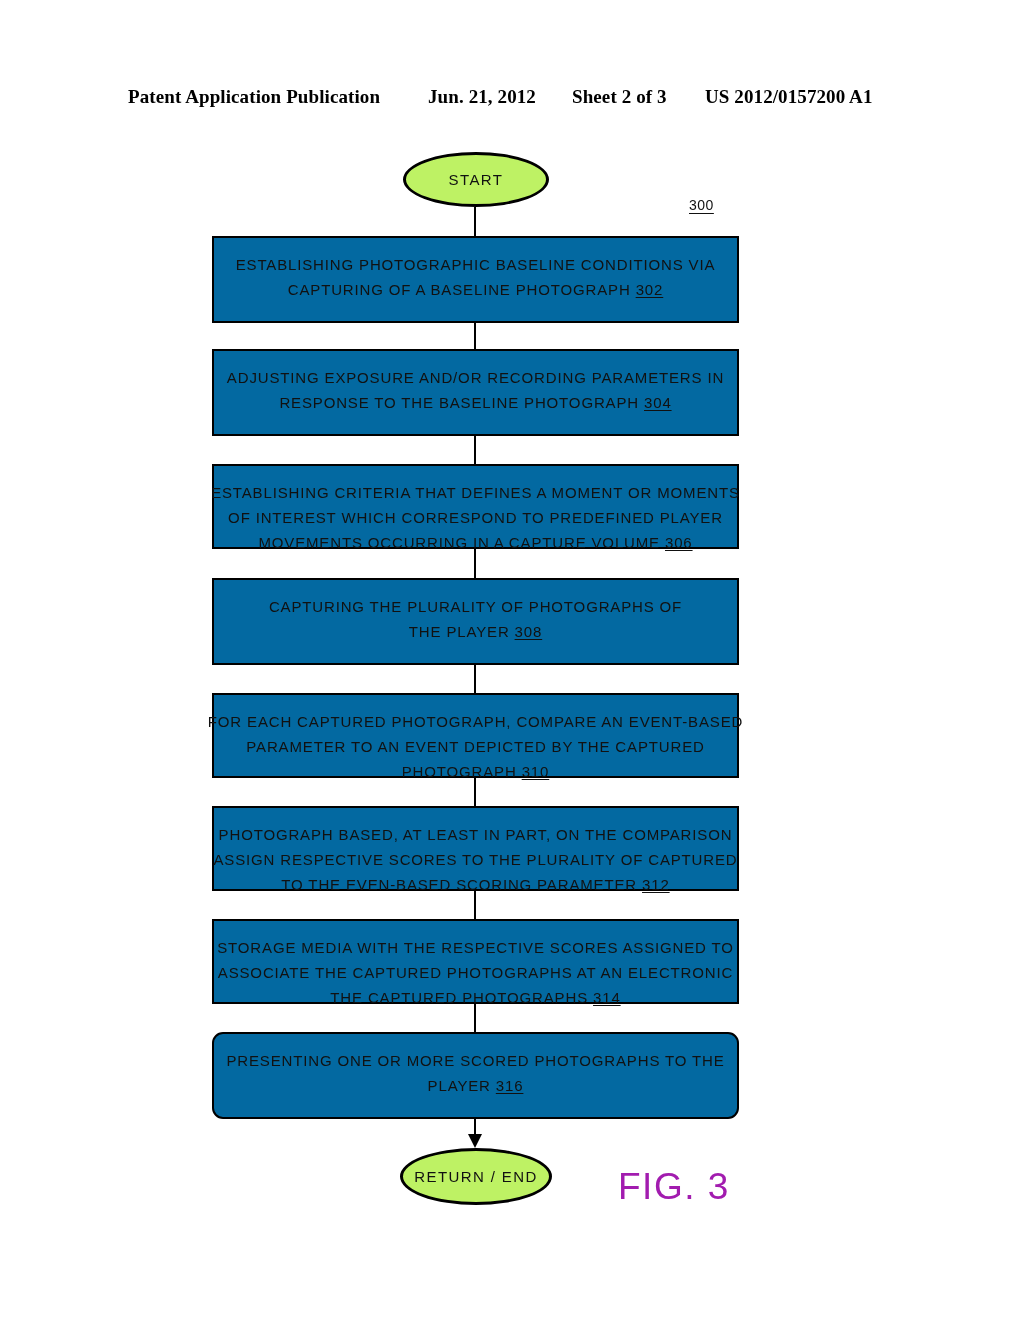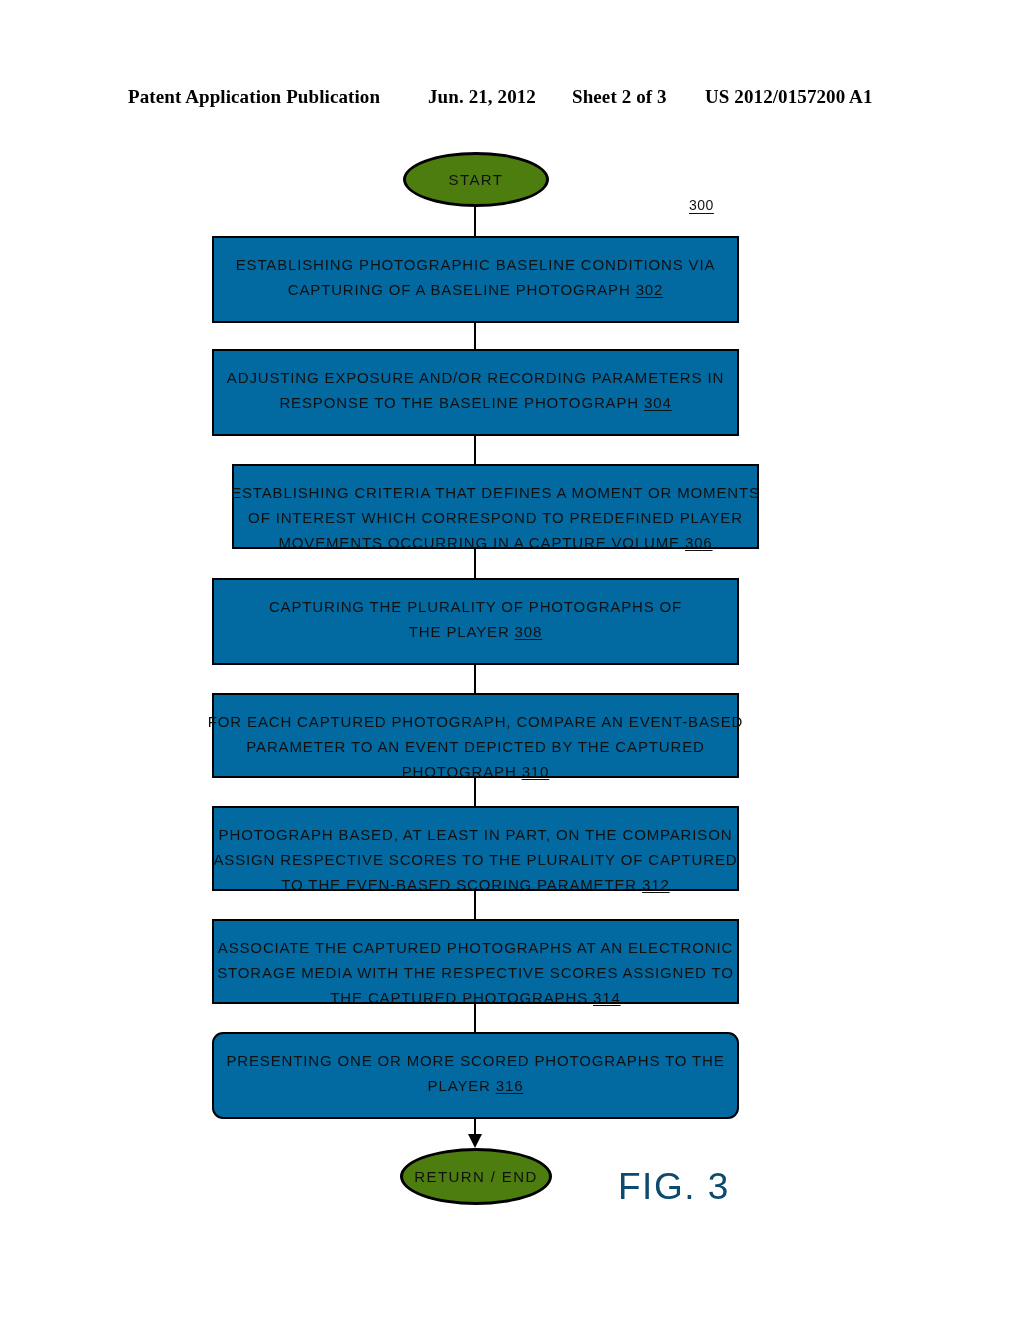--- a/index.html
+++ b/index.html
@@ -40,21 +40,21 @@
     position: absolute;
     left: 0; top: 0;
     width: 1024px; height: 1320px;
   }
 
   
   .terminator {
     position: absolute;
     border: 3px solid #000;
     border-radius: 50%;
-    background: #4d7c0f;
+    background: #bef264;
     display: flex;
     align-items: center;
     justify-content: center;
     box-sizing: border-box;
   }
   .terminator span {
     font-size: 15px;
     letter-spacing: 1.4px;
     white-space: nowrap;
     color: #111;
@@ -116,21 +116,21 @@
     color: #111;
   }
 
   
   #fig-caption {
     position: absolute;
     left: 618px;
     top: 1166px;
     font-size: 37px;
     letter-spacing: 1.5px;
-    color: #0c4a6e;
+    color: #a21caf;
     white-space: nowrap;
   }
 </style>
 </head>
 <body>
 
 <div class="pub-header">
   <span class="hdr-title">Patent Application Publication</span>
   <span class="hdr-date">Jun. 21, 2012</span>
   <span class="hdr-sheet">Sheet 2 of 3</span>
@@ -150,21 +150,21 @@
       <div class="process-box" style="top: 236px; height: 87px;">
         <div class="line">ESTABLISHING PHOTOGRAPHIC BASELINE CONDITIONS VIA</div>
         <div class="line"><span>CAPTURING OF A BASELINE PHOTOGRAPH</span> <span class="ref">302</span></div>
       </div>
       <div class="connector" style="top: 323px; height: 26px;"></div>
       <div class="process-box" style="top: 349px; height: 87px;">
         <div class="line">ADJUSTING EXPOSURE AND/OR RECORDING PARAMETERS IN</div>
         <div class="line"><span>RESPONSE TO THE BASELINE PHOTOGRAPH</span> <span class="ref">304</span></div>
       </div>
       <div class="connector" style="top: 436px; height: 28px;"></div>
-      <div class="process-box" style="top: 464px; height: 85px; margin-left: 20px;">
+      <div class="process-box" style="top: 464px; height: 85px;">
         <div class="line">ESTABLISHING CRITERIA THAT DEFINES A MOMENT OR MOMENTS</div>
         <div class="line">OF INTEREST WHICH CORRESPOND TO PREDEFINED PLAYER</div>
         <div class="line"><span>MOVEMENTS OCCURRING IN A CAPTURE VOLUME</span> <span class="ref">306</span></div>
       </div>
       <div class="connector" style="top: 549px; height: 29px;"></div>
       <div class="process-box" style="top: 578px; height: 87px;">
         <div class="line">CAPTURING THE PLURALITY OF PHOTOGRAPHS OF</div>
         <div class="line"><span>THE PLAYER</span> <span class="ref">308</span></div>
       </div>
       <div class="connector" style="top: 665px; height: 28px;"></div>
@@ -174,22 +174,22 @@
         <div class="line"><span>PHOTOGRAPH</span> <span class="ref">310</span></div>
       </div>
       <div class="connector" style="top: 778px; height: 28px;"></div>
       <div class="process-box" style="top: 806px; height: 85px;">
         <div class="line">PHOTOGRAPH BASED, AT LEAST IN PART, ON THE COMPARISON</div>
         <div class="line">ASSIGN RESPECTIVE SCORES TO THE PLURALITY OF CAPTURED</div>
         <div class="line"><span>TO THE EVEN-BASED SCORING PARAMETER</span> <span class="ref">312</span></div>
       </div>
       <div class="connector" style="top: 891px; height: 28px;"></div>
       <div class="process-box" style="top: 919px; height: 85px;">
+        <div class="line">STORAGE MEDIA WITH THE RESPECTIVE SCORES ASSIGNED TO</div>
         <div class="line">ASSOCIATE THE CAPTURED PHOTOGRAPHS AT AN ELECTRONIC</div>
-        <div class="line">STORAGE MEDIA WITH THE RESPECTIVE SCORES ASSIGNED TO</div>
         <div class="line"><span>THE CAPTURED PHOTOGRAPHS</span> <span class="ref">314</span></div>
       </div>
       <div class="connector" style="top: 1004px; height: 28px;"></div>
       <div class="process-box" style="top: 1032px; height: 87px; border-radius: 11px;">
         <div class="line">PRESENTING ONE OR MORE SCORED PHOTOGRAPHS TO THE</div>
         <div class="line"><span>PLAYER</span> <span class="ref">316</span></div>
       </div>
       <div class="connector" style="top: 1119px; height: 17px;"></div>
       <div class="arrowhead" style="top: 1134px;"></div>
     </div>

